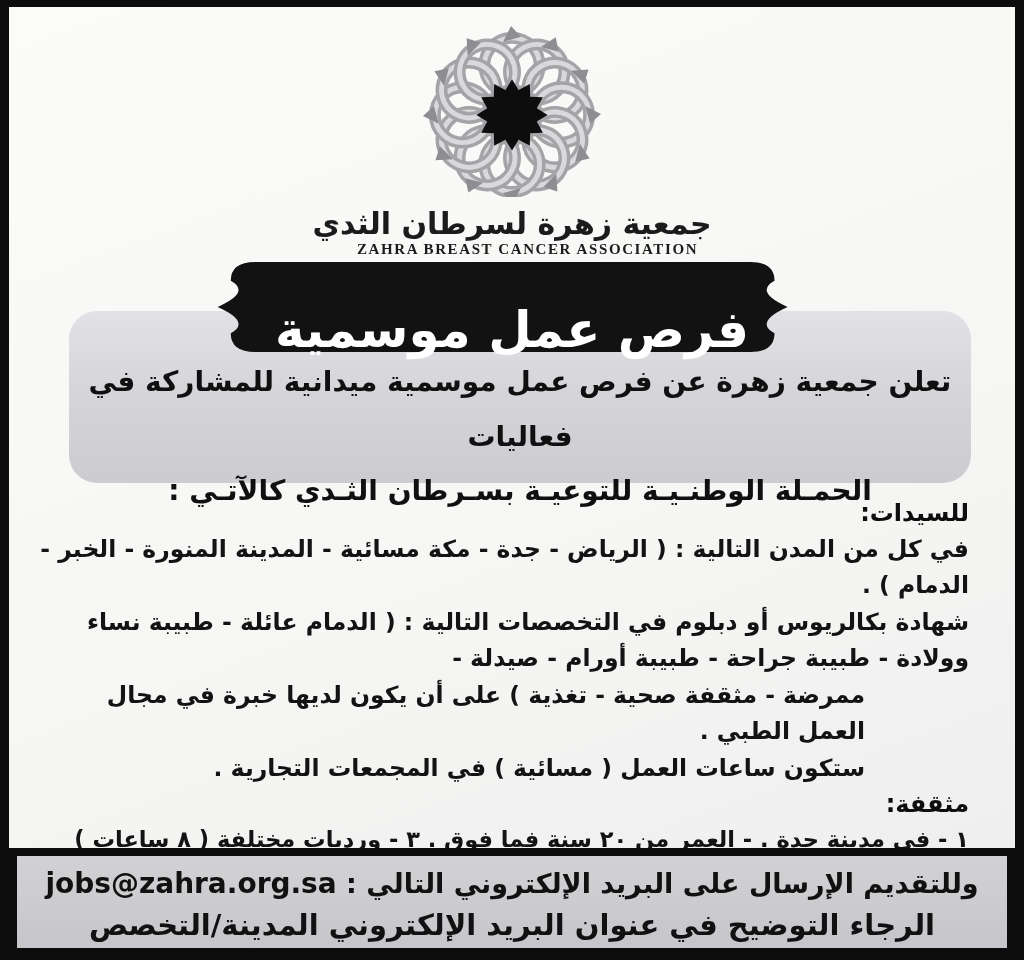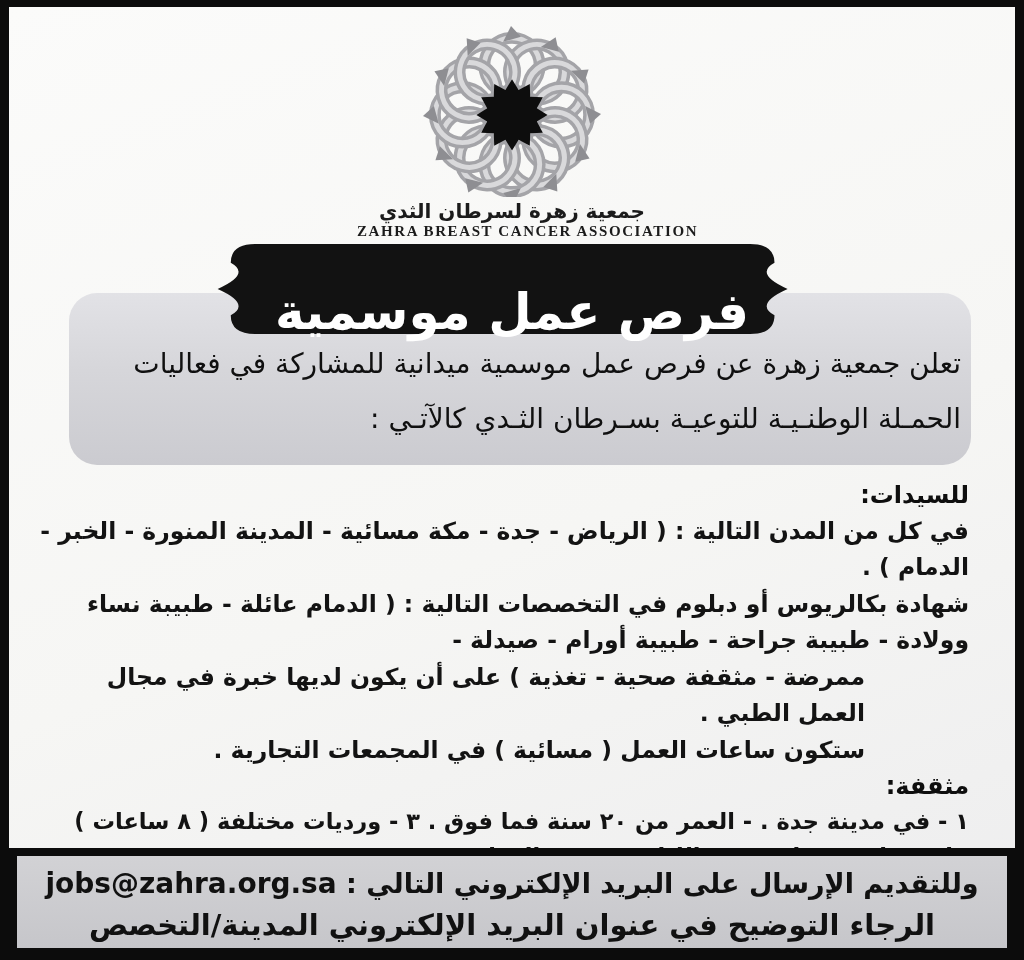--- a/index.html
+++ b/index.html
@@ -10,37 +10,37 @@
   }
   .canvas{
     position:relative;width:100%;height:953px;box-sizing:border-box;
     background:linear-gradient(160deg,#fbfbfa 0%,#f6f6f4 55%,#ededee 100%);
     overflow:hidden;color:#141414;
   }
   
   .logo-block{text-align:center;padding-top:14px;line-height:1;}
   .flower{display:block;margin:0 auto;}
   .brand-ar{
-    font-size:20px;font-weight:bold;color:#1b1b1b;margin-top:4px;
+    font-size:30px;font-weight:bold;color:#1b1b1b;margin-top:12px;
     letter-spacing:1px;
   }
   .brand-en{
     font-family:"Liberation Serif",serif;font-weight:bold;font-size:15px;
     letter-spacing:1.6px;color:#1b1b1b;margin-top:3px;direction:ltr;padding-left:31px;
   }
   
   .hero{position:relative;height:230px;margin-top:2px;}
   .intro-box{
     position:absolute;left:60px;right:44px;top:52px;height:172px;
     background:linear-gradient(180deg,#e2e2e6 0%,#d6d6da 45%,#cbcbd0 100%);
     border-radius:28px;
   }
   .intro-text{
-    position:absolute;left:70px;right:54px;top:96px;
-    font-weight:normal;font-size:28px;line-height:1.95;color:#101010;
+    position:absolute;left:70px;right:54px;top:96px;text-align:center;
+    font-weight:bold;font-size:28px;line-height:1.95;color:#101010;
   }
   .banner{
     position:absolute;left:50%;top:0;transform:translateX(-50%);
     width:600px;height:96px;
   }
   .banner svg{position:absolute;left:0;top:0;}
   .banner-title{
     position:absolute;left:0;right:0;top:14px;text-align:center;
     color:#fff;font-size:50px;font-weight:bold;letter-spacing:1px;margin-top:28px;
   }

